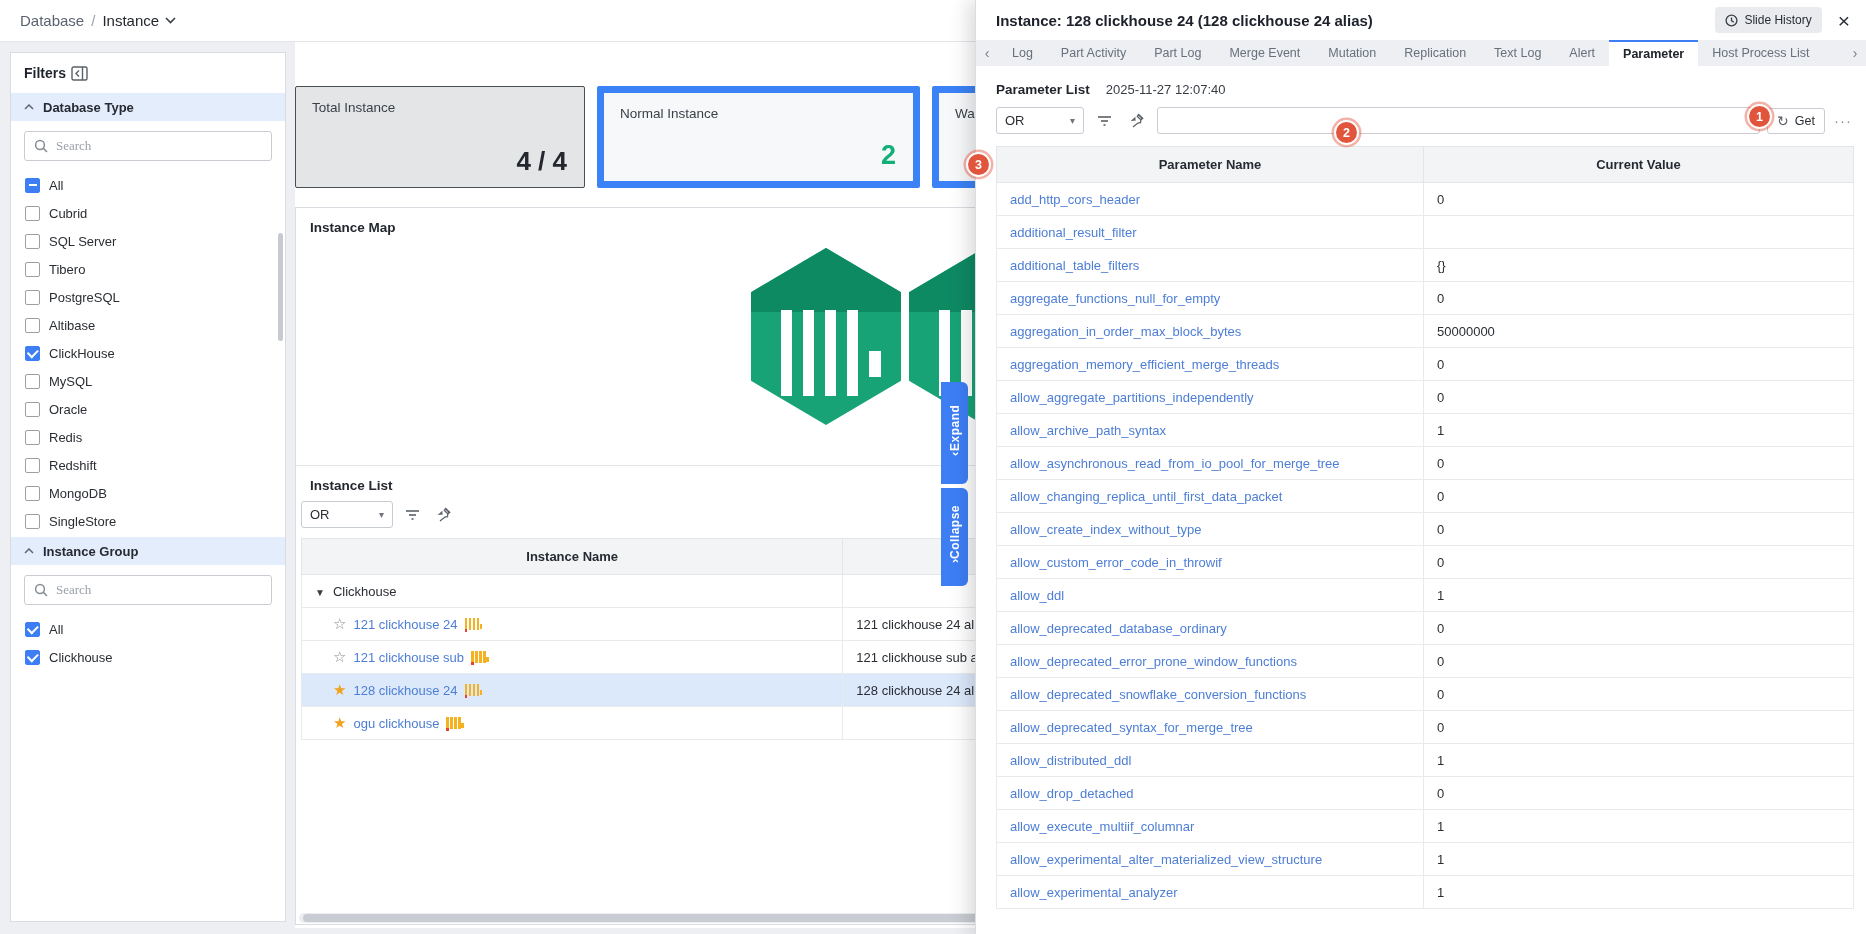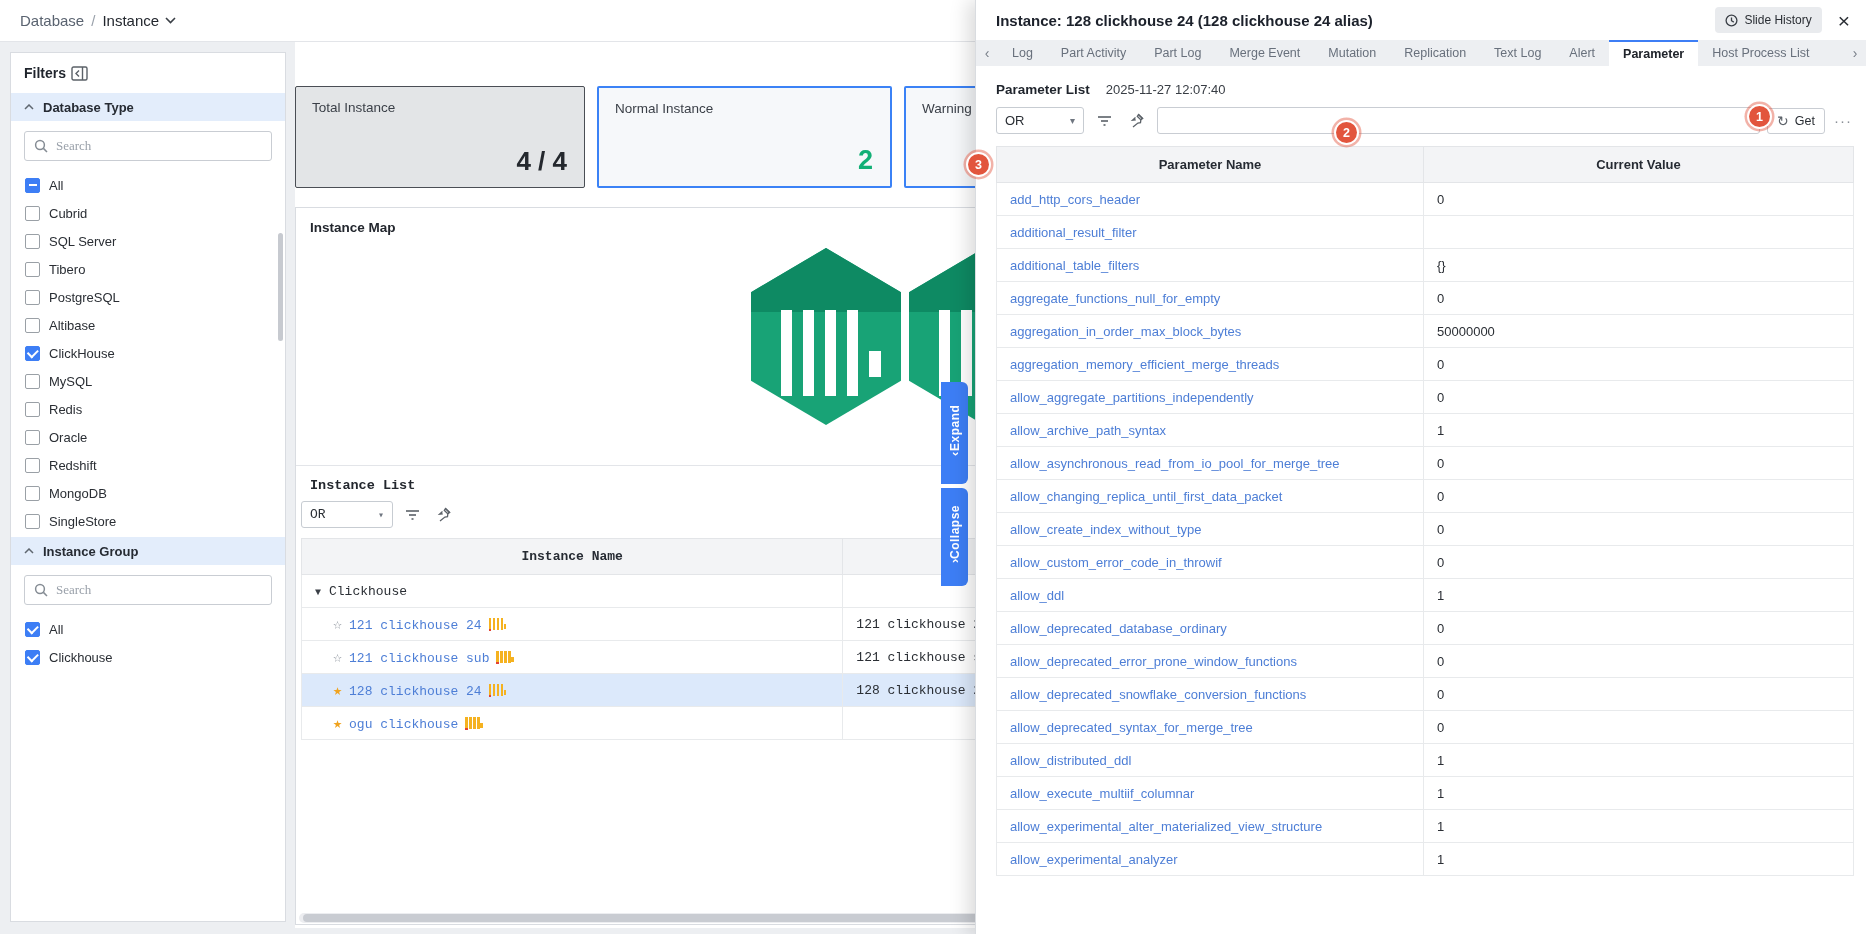--- a/index.html
+++ b/index.html
@@ -34,39 +34,39 @@
         display:flex; align-items:center; justify-content:center; flex:0 0 15px; }
   .cb.checked, .cb.indeterminate { background:#3d7ef5; border-color:#3d7ef5; }
   .cb.checked::after { content:""; width:8px; height:4.5px; border-left:2px solid #fff;
         border-bottom:2px solid #fff; transform:rotate(-45deg) translate(0.5px,-1px); }
   .cb.indeterminate::after { content:""; width:8px; height:2px; background:#fff; }
   .sb-scroll { position:absolute; right:2px; top:180px; width:5px; height:108px; background:#c7cad0; border-radius:3px; }
 
   
   .main { position:absolute; left:295px; top:42px; width:1571px; height:886px; background:#fff; }
   .cards { position:absolute; left:0; top:44px; height:102px; display:flex; gap:12px; }
-  .card { width:295px; height:102px; border:2px solid #3b82f6; border-radius:2px; background:#f6f8fa;
+  .card { width:323px; height:102px; border:7px solid #3b82f6; border-radius:2px; background:#f6f8fa;
           position:relative; padding:13px 16px; cursor:pointer; }
   .card.selected { background:#e3e5e7; border:1.5px solid #4a4e55; width:290px; }
   .card-label { font-size:13.5px; color:#3a3f47; }
   .card-value { position:absolute; right:17px; bottom:10px; font-size:26px; font-weight:700; color:#24282e; }
   .card-value.green { font-size:27px; color:#12b076; }
 
   .bigpanel { position:absolute; left:0; top:165px; width:1260px; height:718px; border:1px solid #d9dce1; background:#fff; }
   .map-sec { position:absolute; left:0; top:0; width:100%; height:258px; border-bottom:1px solid #e3e5e9; }
   .sec-title { font-size:13.5px; font-weight:700; color:#23272e; padding:12px 14px 0 14px; }
 
   
   .hex { position:absolute; width:150px; height:177px;
          clip-path:polygon(50% 0,100% 25%,100% 75%,50% 100%,0 75%,0 25%); background:#18a376; }
   .hex .roof { position:absolute; left:0; top:0; width:100%; height:36%; background:#0e8a63; }
   .hex .bar { position:absolute; background:#fff; width:11px; }
 
   
-  .list-sec { position:absolute; left:0; top:258px; width:100%; height:460px;font-family:Liberation Mono, monospace; }
+  .list-sec { position:absolute; left:0; top:258px; width:100%; height:460px; }
   .ctrlrow { display:flex; align-items:center; gap:6px; margin:8px 0 10px 5px; }
   .orsel { width:92px; height:27px; border:1px solid #c7ccd2; border-radius:3px; background:#fff;
            display:flex; align-items:center; justify-content:space-between; padding:0 8px; font-size:13px; color:#2a2e34; cursor:pointer; }
   .caret { color:#6f7680; font-size:10px; }
   .icon-btn { width:26px; height:26px; display:flex; align-items:center; justify-content:center; cursor:pointer; }
 
   table.grid { border-collapse:collapse; table-layout:fixed; background:#fff; }
   table.grid th { background:#f3f4f6; font-size:13px; font-weight:700; color:#262b33; height:36px;
                   border:1px solid #e3e5e8; text-align:center; }
   table.grid td { font-size:13px; color:#2a2e34; height:33px; border:1px solid #e8eaec; padding:0 13px;
@@ -210,25 +210,25 @@
         <div class="f-item">
           <span class="cb checked"></span>
           <span class="lbl">ClickHouse</span>
         </div>
         <div class="f-item">
           <span class="cb unchecked"></span>
           <span class="lbl">MySQL</span>
         </div>
         <div class="f-item">
           <span class="cb unchecked"></span>
+          <span class="lbl">Oracle</span>
+        </div>
+        <div class="f-item">
+          <span class="cb unchecked"></span>
           <span class="lbl">Redis</span>
-        </div>
-        <div class="f-item">
-          <span class="cb unchecked"></span>
-          <span class="lbl">Oracle</span>
         </div>
         <div class="f-item">
           <span class="cb unchecked"></span>
           <span class="lbl">Redshift</span>
         </div>
         <div class="f-item">
           <span class="cb unchecked"></span>
           <span class="lbl">MongoDB</span>
         </div>
         <div class="f-item">
@@ -537,20 +537,24 @@
           </tr>
           <tr>
             <td class="pname">allow_deprecated_syntax_for_merge_tree</td>
             <td>0</td>
           </tr>
           <tr>
             <td class="pname">allow_distributed_ddl</td>
             <td>1</td>
           </tr>
           <tr>
+            <td class="pname">allow_drop_detached</td>
+            <td>0</td>
+          </tr>
+          <tr>
             <td class="pname">allow_execute_multiif_columnar</td>
             <td>1</td>
           </tr>
           <tr>
             <td class="pname">allow_experimental_alter_materialized_view_structure</td>
             <td>1</td>
           </tr>
           <tr>
             <td class="pname">allow_experimental_analyzer</td>
             <td>1</td>

